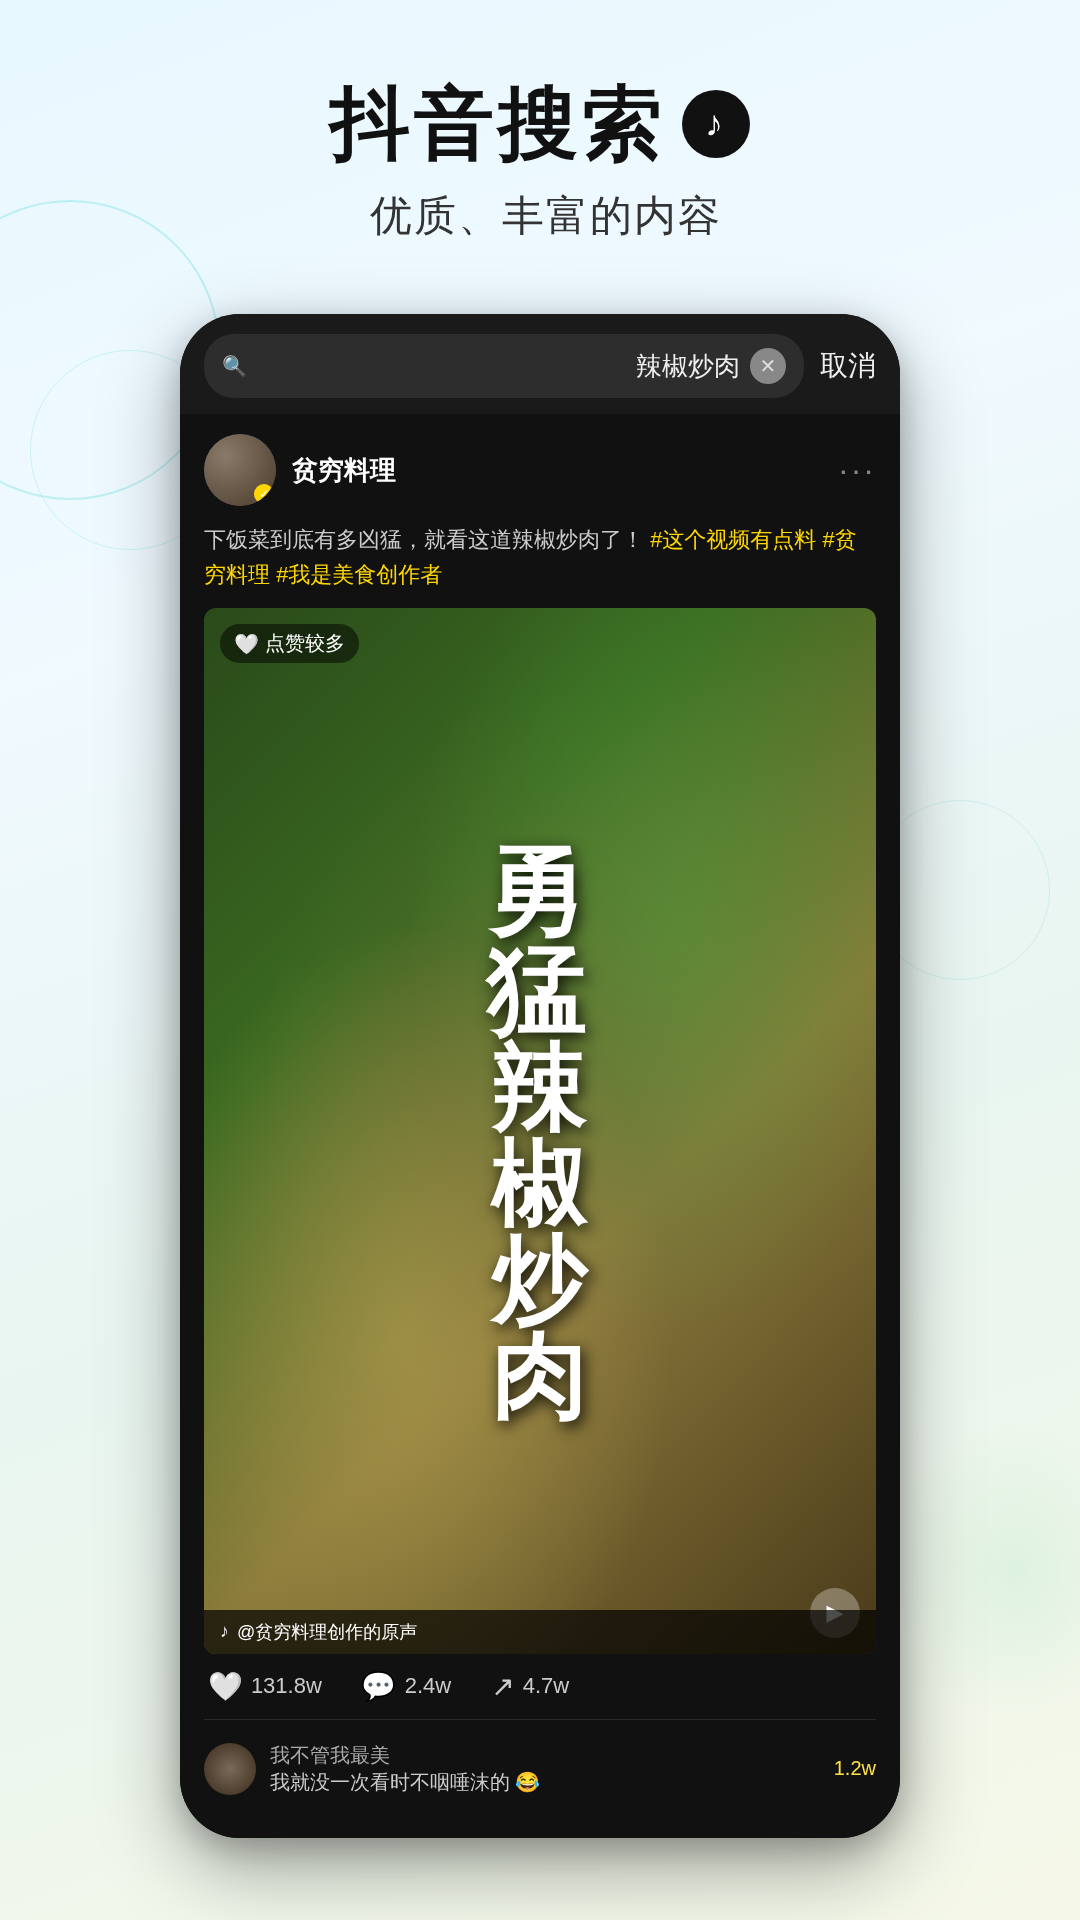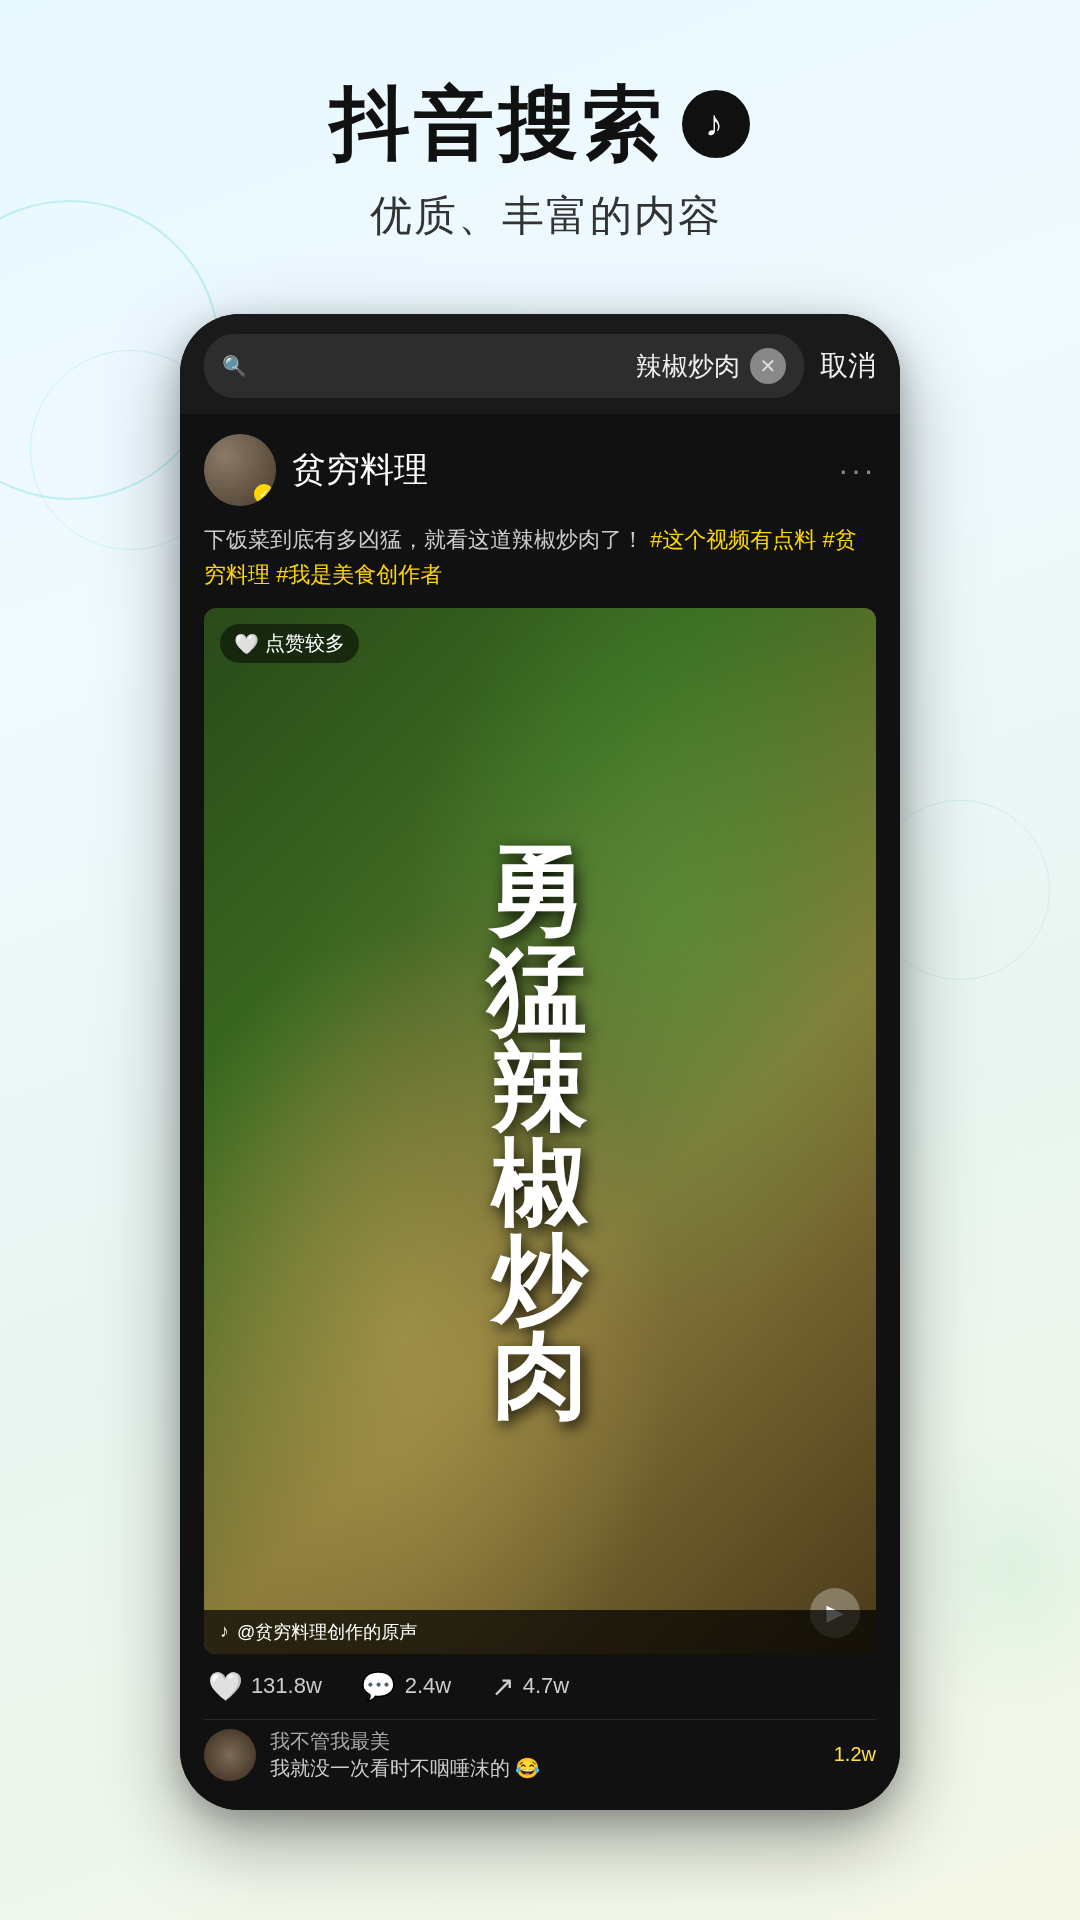--- a/index.html
+++ b/index.html
@@ -204,22 +204,22 @@
       bottom: 2px; right: 2px;
       width: 20px; height: 20px;
       background: #FFD700;
       border-radius: 50%;
       font-size: 12px;
       color: #fff;
       display: flex; align-items: center; justify-content: center;
     }
     .username {
       color: #fff;
-      font-size: 34px;
-      font-weight: 400;
+      font-size: 26px;
+      font-weight: 700;
     }
     .more-btn {
       margin-left: auto;
       color: #888;
       font-size: 32px;
       letter-spacing: 2px;
     }
 
     
     .post-text {
@@ -304,21 +304,21 @@
     }
     .interact-icon {
       font-size: 28px;
     }
 
     
     .comment-preview {
       display: flex;
       align-items: center;
       gap: 14px;
-      padding: 8px 0;
+      padding: 22px 0;
       border-top: 1px solid #2a2a2a;
     }
     .comment-avatar {
       width: 52px; height: 52px;
       border-radius: 50%;
       background: radial-gradient(circle, #7a6a5a, #3a2a1a);
     }
     .comment-texts {
       flex: 1;
     }

